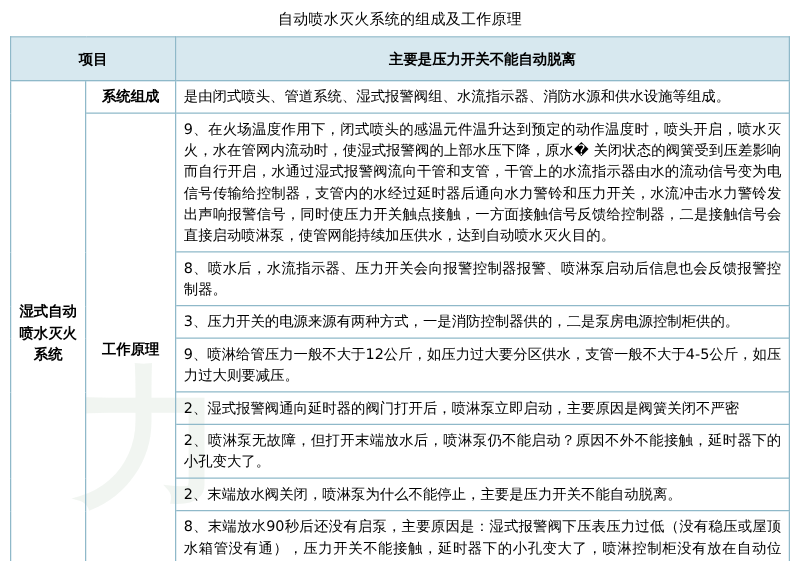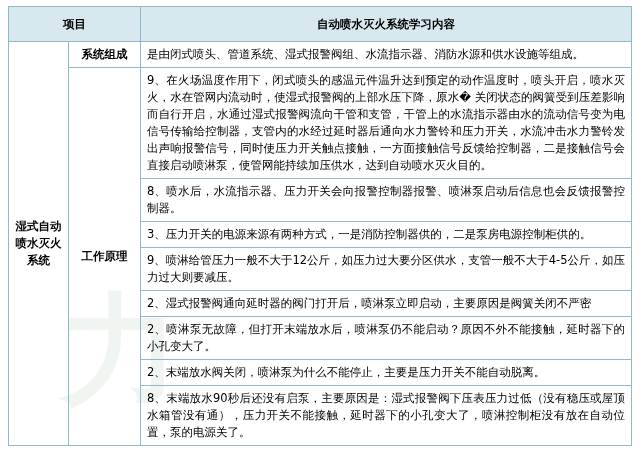--- a/index.html
+++ b/index.html
@@ -89,31 +89,32 @@
     text-align: justify;
   }
 </style>
 </head>
 <body>
 
 <div class="page">
 
   <div class="watermark">力</div>
 
+  <div class="doc-title">自动喷水灭火系统的组成及工作原理</div>
 
   <table class="main">
     <colgroup>
       <col class="col-a">
       <col class="col-b">
       <col>
     </colgroup>
     <tbody>
       <tr>
         <td class="hdr" colspan="2">项目</td>
-        <td class="hdr">自动喷水灭火系统学习内容</td>
+        <td class="hdr">主要是压力开关不能自动脱离</td>
       </tr>
 
       <tr>
         <td class="cell-center vert-label" rowspan="10">湿式自动喷水灭火系统</td>
         <td class="cell-center sub-label">系统组成</td>
         <td class="content-cell">是由闭式喷头、管道系统、湿式报警阀组、水流指示器、消防水源和供水设施等组成。</td>
       </tr>
 
       <tr>
         <td class="cell-center sub-label" rowspan="8">工作原理</td>

